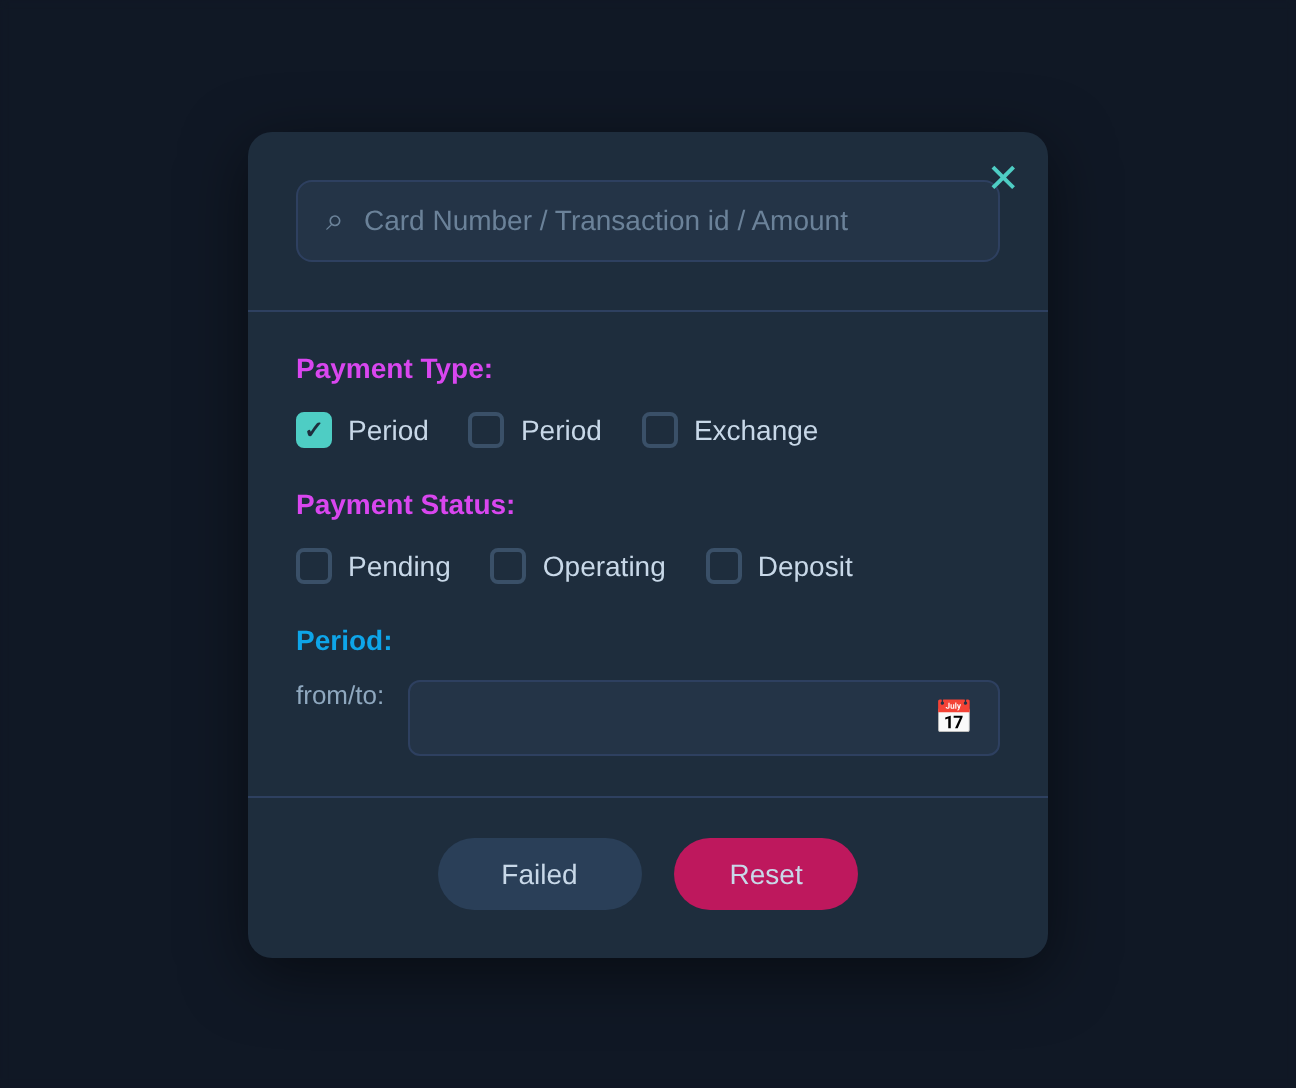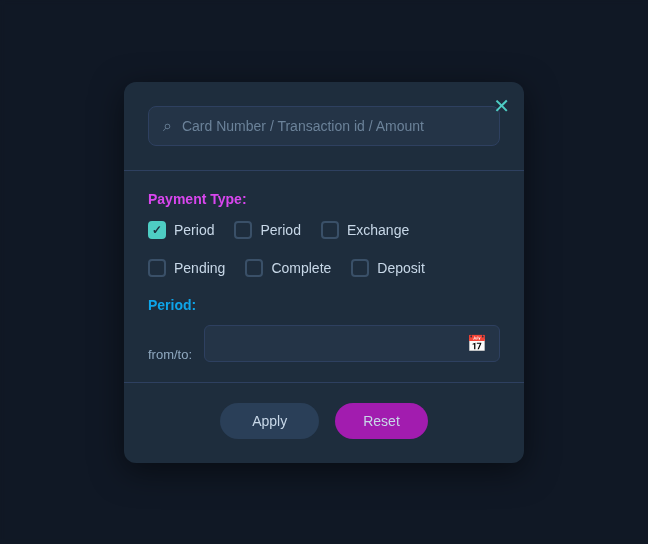--- a/index.html
+++ b/index.html
@@ -150,21 +150,21 @@
 
     .period-label {
       color: #0ea5e9;
       font-size: 14px;
       font-weight: 600;
       margin-bottom: 12px;
     }
 
     .date-row {
       display: flex;
-      align-items: flex-end;
+      align-items: flex-start;
       gap: 12px;
     }
 
     .from-to-label {
       color: #8fa8bf;
       font-size: 13px;
       flex-shrink: 0;
     }
 
     .date-input-wrapper {
@@ -209,21 +209,21 @@
       color: #c8d8e8;
       border: none;
       border-radius: 20px;
       padding: 10px 32px;
       font-size: 14px;
       font-weight: 500;
       cursor: pointer;
     }
 
     .btn-reset {
-      background: #a21caf;
+      background: #be185d;
       color: #c8d8e8;
       border: none;
       border-radius: 20px;
       padding: 10px 28px;
       font-size: 14px;
       font-weight: 500;
       cursor: pointer;
     }
   </style>
 </head>
@@ -254,28 +254,29 @@
           <label>Period</label>
         </div>
         <div class="checkbox-item">
           <div class="custom-checkbox unchecked"></div>
           <label>Exchange</label>
         </div>
       </div>
     </div>
 
     <div>
+      <div class="section-label">Payment Status:</div>
       <div class="checkbox-group">
         <div class="checkbox-item">
           <div class="custom-checkbox unchecked"></div>
           <label>Pending</label>
         </div>
         <div class="checkbox-item">
           <div class="custom-checkbox unchecked"></div>
-          <label>Complete</label>
+          <label>Operating</label>
         </div>
         <div class="checkbox-item">
           <div class="custom-checkbox unchecked"></div>
           <label>Deposit</label>
         </div>
       </div>
     </div>
 
     <div class="period-section">
       <div class="period-label">Period:</div>
@@ -284,18 +285,18 @@
         <div class="date-input-wrapper">
           <input class="date-input" type="text" value="" style="">
           <span class="calendar-icon">📅</span>
         </div>
       </div>
     </div>
 
     <div class="actions-divider"></div>
 
     <div class="action-buttons">
-      <button class="btn-apply">Apply</button>
+      <button class="btn-apply">Failed</button>
       <button class="btn-reset">Reset</button>
     </div>
 
   </div>
 </div>
 
 </body></html>

